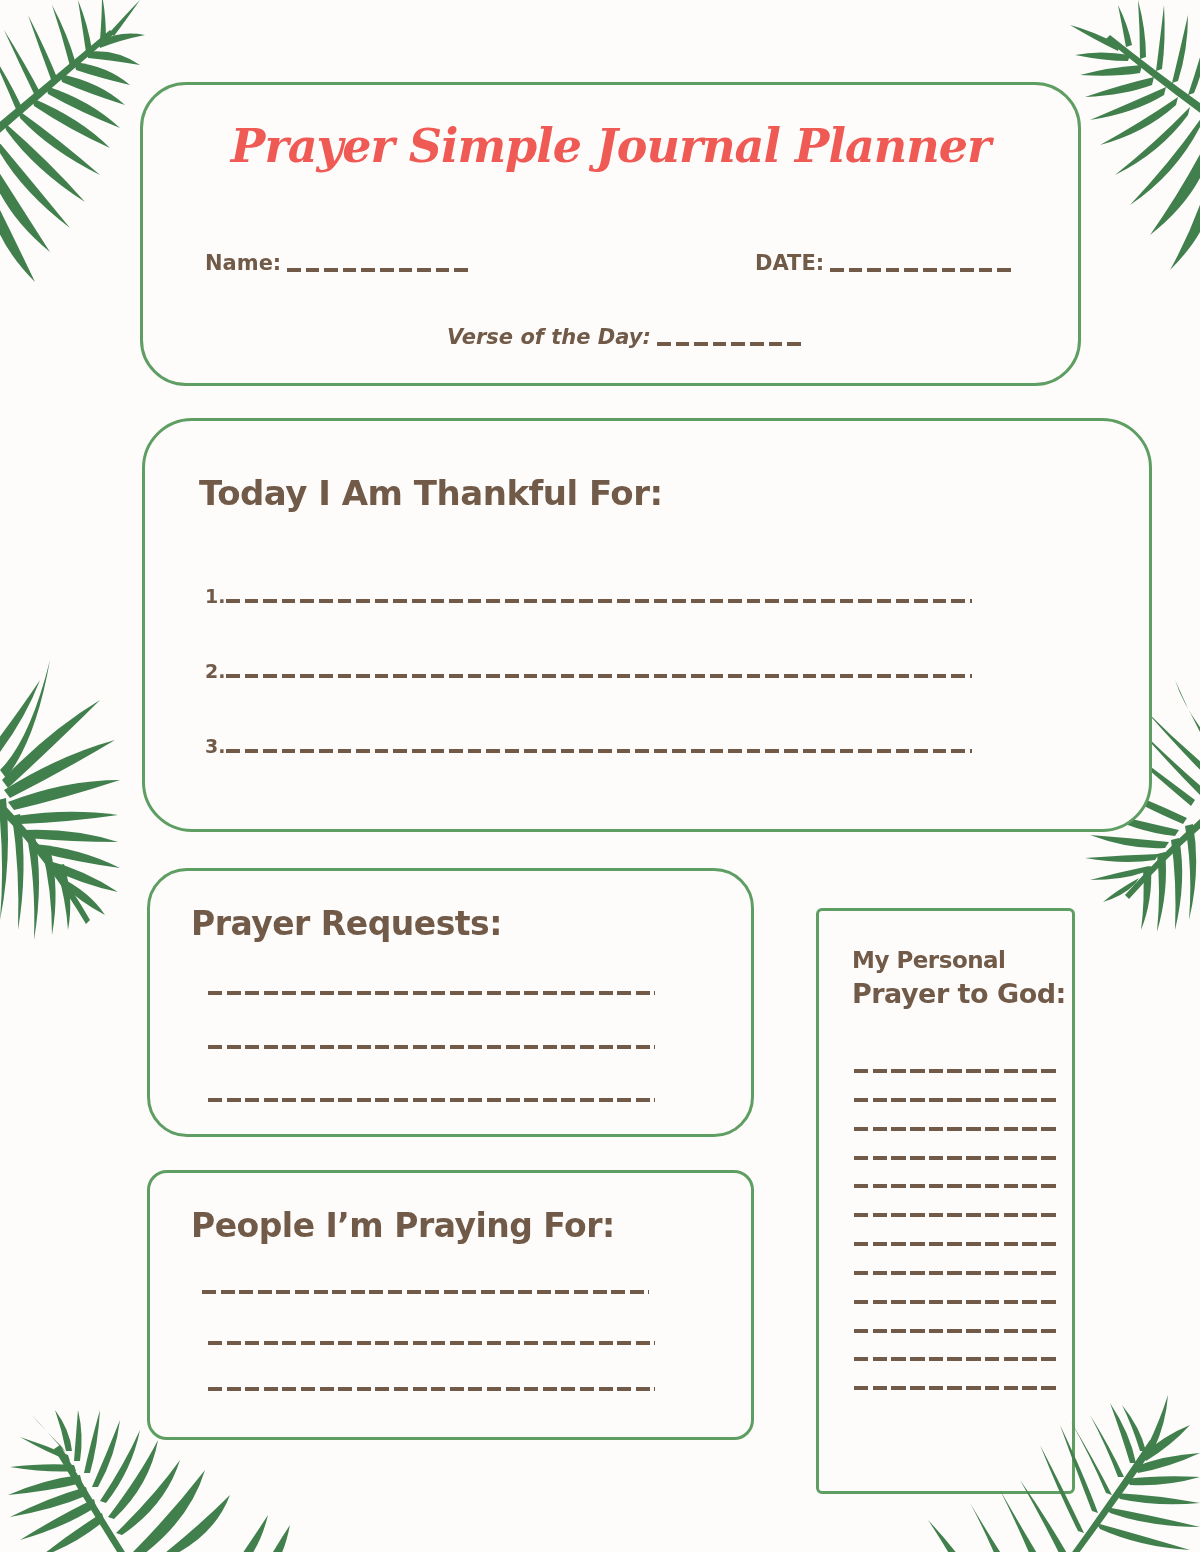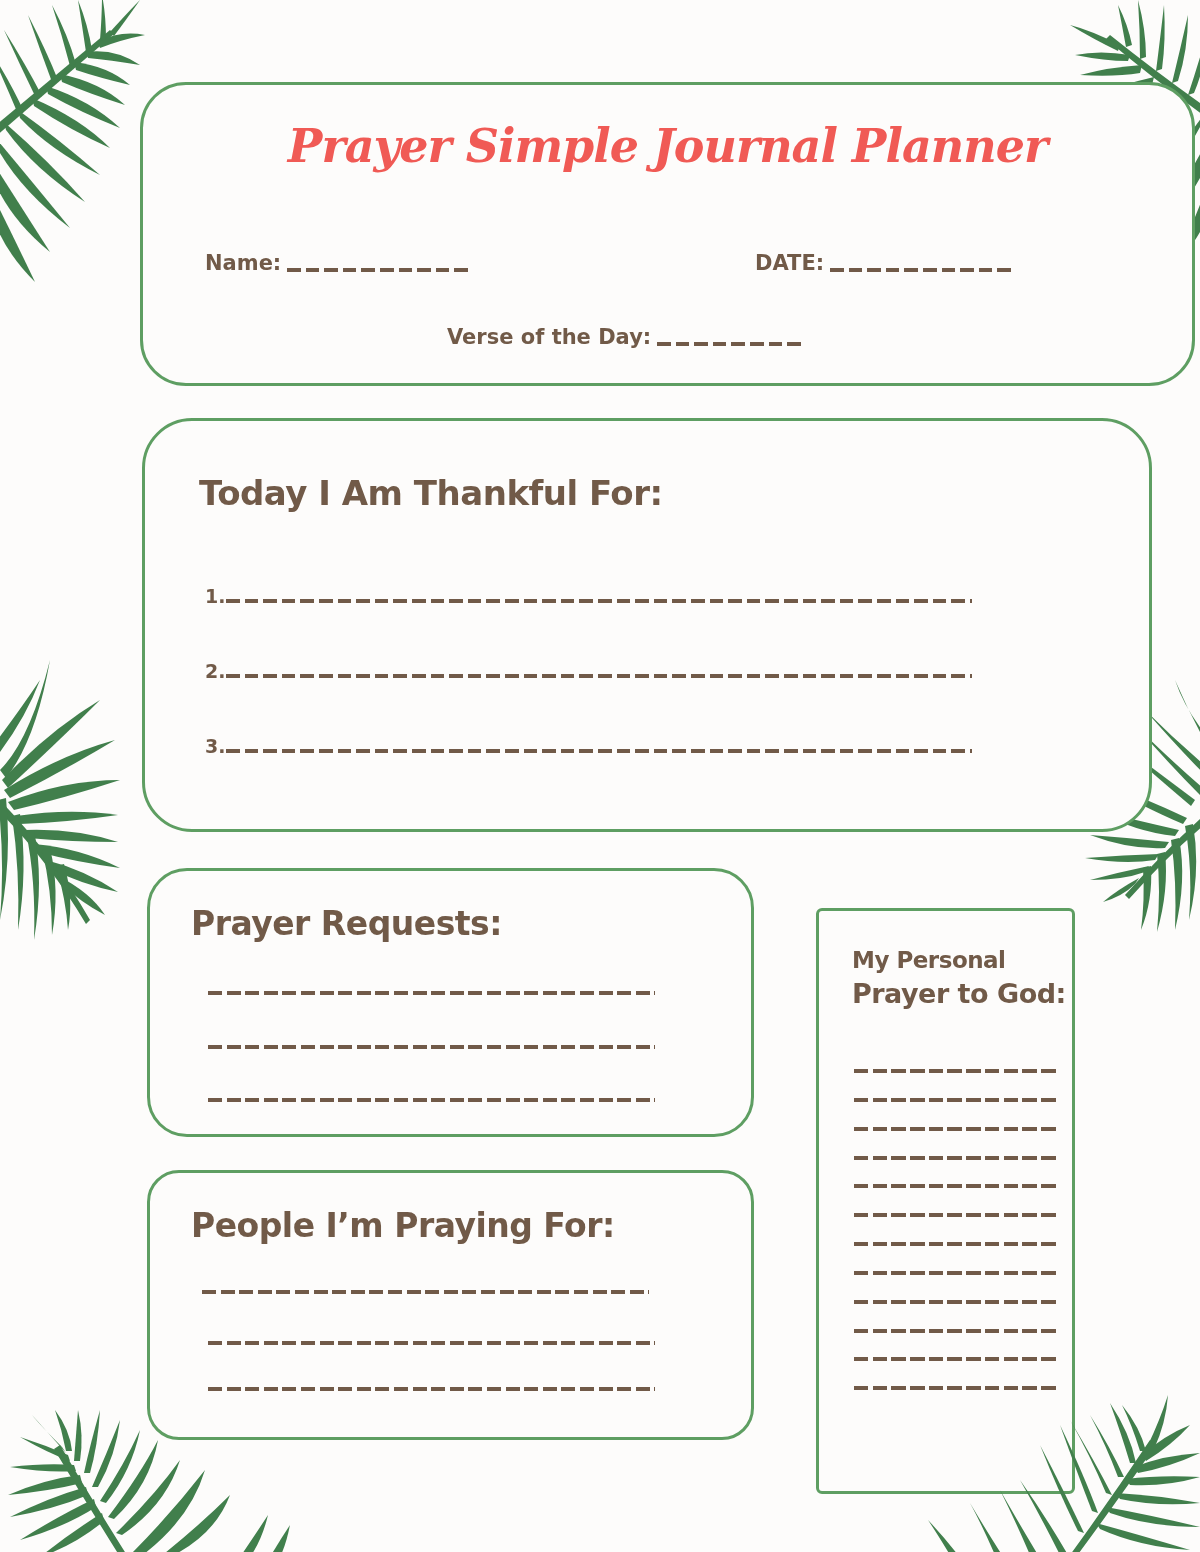--- a/index.html
+++ b/index.html
@@ -178,29 +178,29 @@
     <path d="M100,106 Q124,70 140,35 Q132,75 106,108 Z"></path>
     <path d="M108,122 Q140,80 158,45 Q150,90 114,124 Z"></path>
     <path d="M116,138 Q155,100 180,65 Q166,110 122,140 Z"></path>
     <path d="M130,160 Q170,120 205,75 Q190,125 140,162 Z"></path>
     <path d="M160,162 Q200,130 230,100 Q215,140 170,162 Z"></path>
     <path d="M240,162 Q255,140 268,120 Q262,145 250,162 Z"></path>
     <path d="M270,162 Q280,145 290,130 Q286,150 280,162 Z"></path>
   </g>
 </svg>
 
-<div class="box" style="left:140px;top:82px;width:1055px;height:304px;border-radius:46px;">
+<div class="box" style="left:140px;top:82px;width:941px;height:304px;border-radius:46px;">
   <div class="title">Prayer Simple Journal Planner</div>
   <div class="field" style="left:62px;top:166px;text-align:right;">
     <span>Name:</span><span class="dashes" style="width:185px;"></span>
   </div>
   <div class="field" style="left:612px;top:166px;">
     <span>DATE:</span><span class="dashes" style="width:185px;"></span>
   </div>
-  <div class="field" style="left:304px;top:240px;">
+  <div class="field" style="left:304px;top:240px;font-style:italic;">
     <span>Verse of the Day:</span><span class="dashes" style="width:148px;"></span>
   </div>
 </div>
 
 <div class="box" style="left:142px;top:418px;width:1010px;height:414px;border-radius:50px;">
   <div class="heading" style="left:54px;top:52px;font-size:34px;">Today I Am Thankful For:</div>
   <div class="numline" style="left:60px;top:164px;">
     <span>1.</span><span class="dashes" style="width:746px;"></span>
   </div>
   <div class="numline" style="left:60px;top:239px;">
@@ -211,21 +211,21 @@
   </div>
 </div>
 
 <div class="box" style="left:147px;top:868px;width:607px;height:269px;border-radius:40px;padding-left:40px;">
   <div class="heading" style="left:41px;top:33px;font-size:33px;">Prayer Requests:</div>
   <div class="line" style="left:58px;top:120px;width:447px;"></div>
   <div class="line" style="left:58px;top:174px;width:447px;"></div>
   <div class="line" style="left:58px;top:227px;width:447px;"></div>
 </div>
 
-<div class="box" style="left:147px;top:1170px;width:607px;height:270px;border-radius:32px;">
+<div class="box" style="left:147px;top:1170px;width:607px;height:270px;border-radius:20px;">
   <div class="heading" style="left:41px;top:33px;font-size:33px;">People I’m Praying For:</div>
   <div class="line" style="left:52px;top:117px;width:447px;"></div>
   <div class="line" style="left:58px;top:168px;width:447px;"></div>
   <div class="line" style="left:58px;top:214px;width:447px;"></div>
 </div>
 
 <div class="box" style="left:816px;top:864px;width:259px;height:586px;border-radius:6px;margin-top:44px;">
   <div class="heading" style="left:33px;top:36px;font-size:23px;">My Personal</div>
   <div class="heading" style="left:33px;top:67px;font-size:27px;">Prayer to God:</div>
   <div class="pline" style="left:35px;top:158px;width:203px;"></div>

